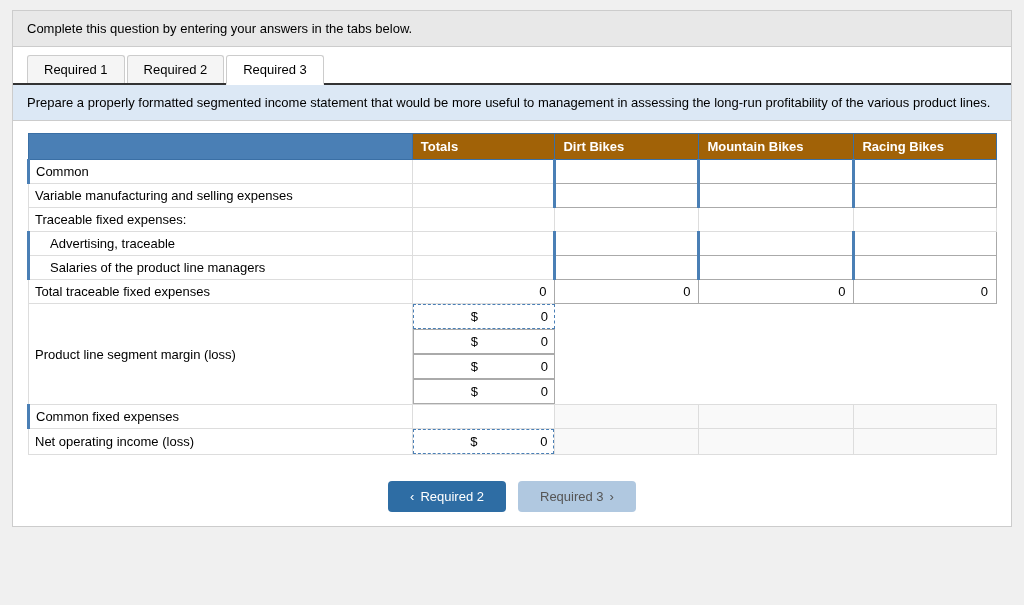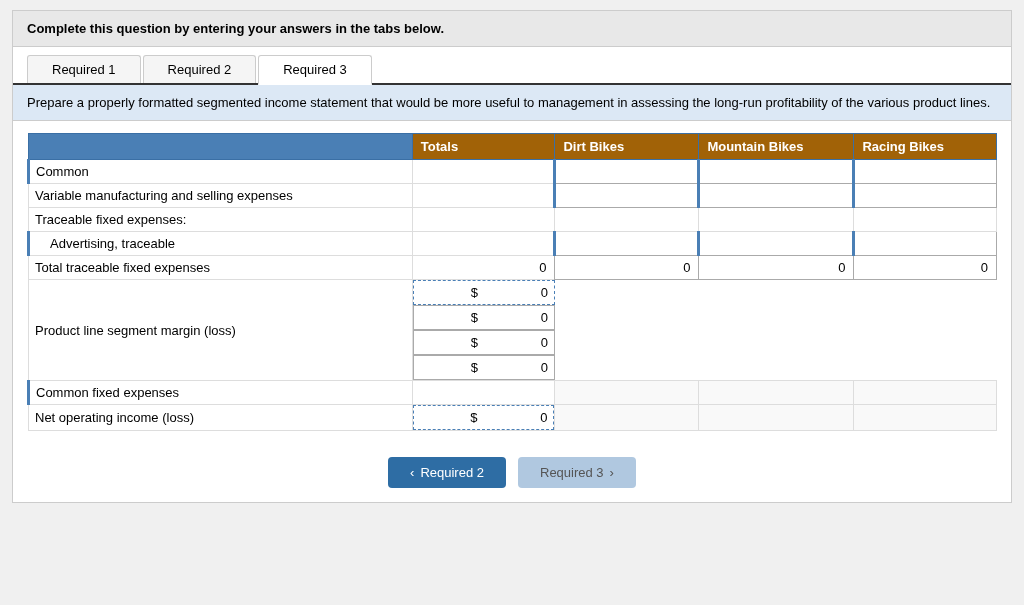--- a/index.html
+++ b/index.html
@@ -17,32 +17,32 @@
       width: 1000px;
       background: white;
       border: 1px solid #ccc;
     }
     .header-bar {
       background: #e8e8e8;
       padding: 10px 14px;
       border-bottom: 1px solid #ccc;
     }
     .header-bar span {
-      font-weight: bold;
+      font-weight: normal;
       font-size: 13px;
     }
     .tabs-row {
       display: flex;
       align-items: flex-end;
       padding: 8px 14px 0 14px;
       border-bottom: 2px solid #333;
       background: white;
     }
     .tab {
-      padding: 6px 24px;
+      padding: 6px 16px;
       border: 1px solid #ccc;
       border-bottom: none;
       background: #f5f5f5;
       cursor: pointer;
       font-size: 13px;
       margin-right: 2px;
       border-radius: 3px 3px 0 0;
     }
     .tab.active {
       background: white;
@@ -199,20 +199,27 @@
         </tr>
 
         <tr>
           <td class="row-label indent1 blue-left-border">Advertising, traceable</td>
           <td class="editable-cell input-cell totals-col"><input type="text" value="" style=""></td>
           <td class="editable-cell input-cell blue-left-border"><input type="text" value="" style=""></td>
           <td class="editable-cell input-cell blue-left-border"><input type="text" value="" style=""></td>
           <td class="editable-cell input-cell blue-left-border"><input type="text" value="" style=""></td>
         </tr>
 
+        <tr>
+          <td class="row-label indent1 blue-left-border">Salaries of the product line managers</td>
+          <td class="editable-cell input-cell totals-col"><input type="text" value="" style=""></td>
+          <td class="editable-cell input-cell blue-left-border"><input type="text" value="" style=""></td>
+          <td class="editable-cell input-cell blue-left-border"><input type="text" value="" style=""></td>
+          <td class="editable-cell input-cell blue-left-border"><input type="text" value="" style=""></td>
+        </tr>
 
 
         <tr>
           <td class="row-label">Total traceable fixed expenses</td>
           <td class="editable-cell input-cell totals-col"><input type="text" value="0" style=""></td>
           <td class="editable-cell input-cell"><input type="text" value="0" style=""></td>
           <td class="editable-cell input-cell"><input type="text" value="0" style=""></td>
           <td class="editable-cell input-cell"><input type="text" value="0" style=""></td>
         </tr>
 

